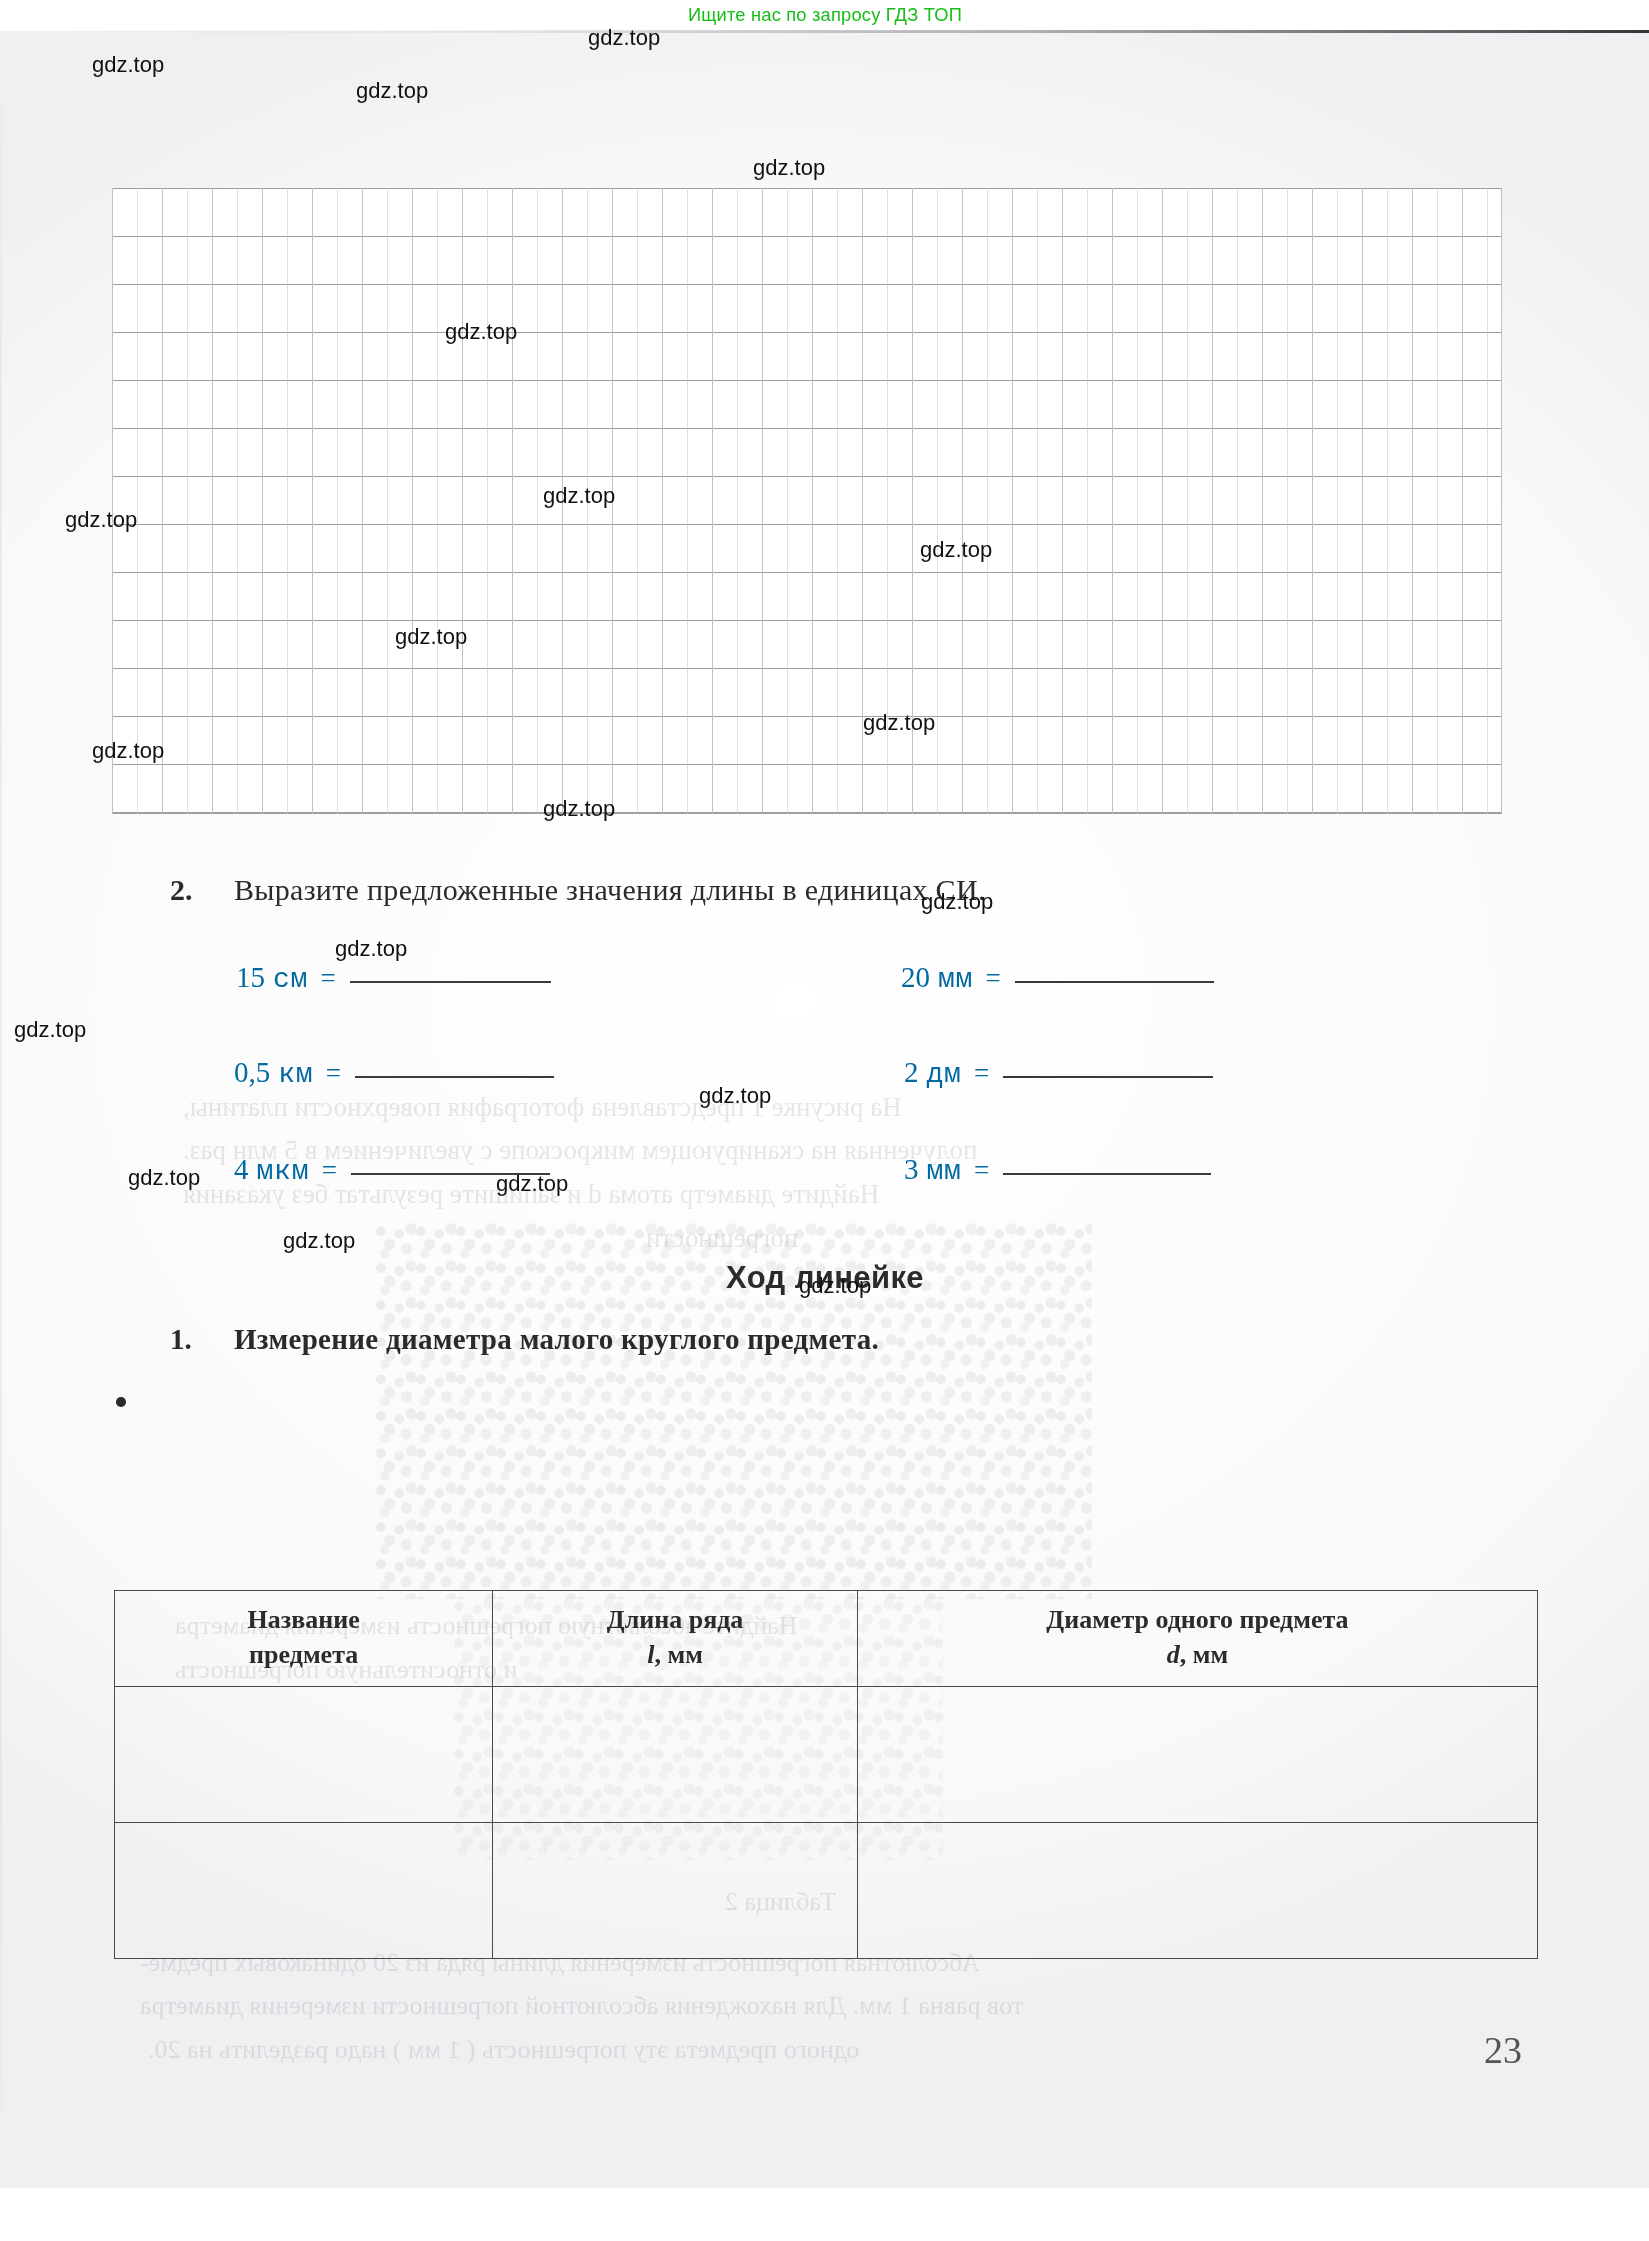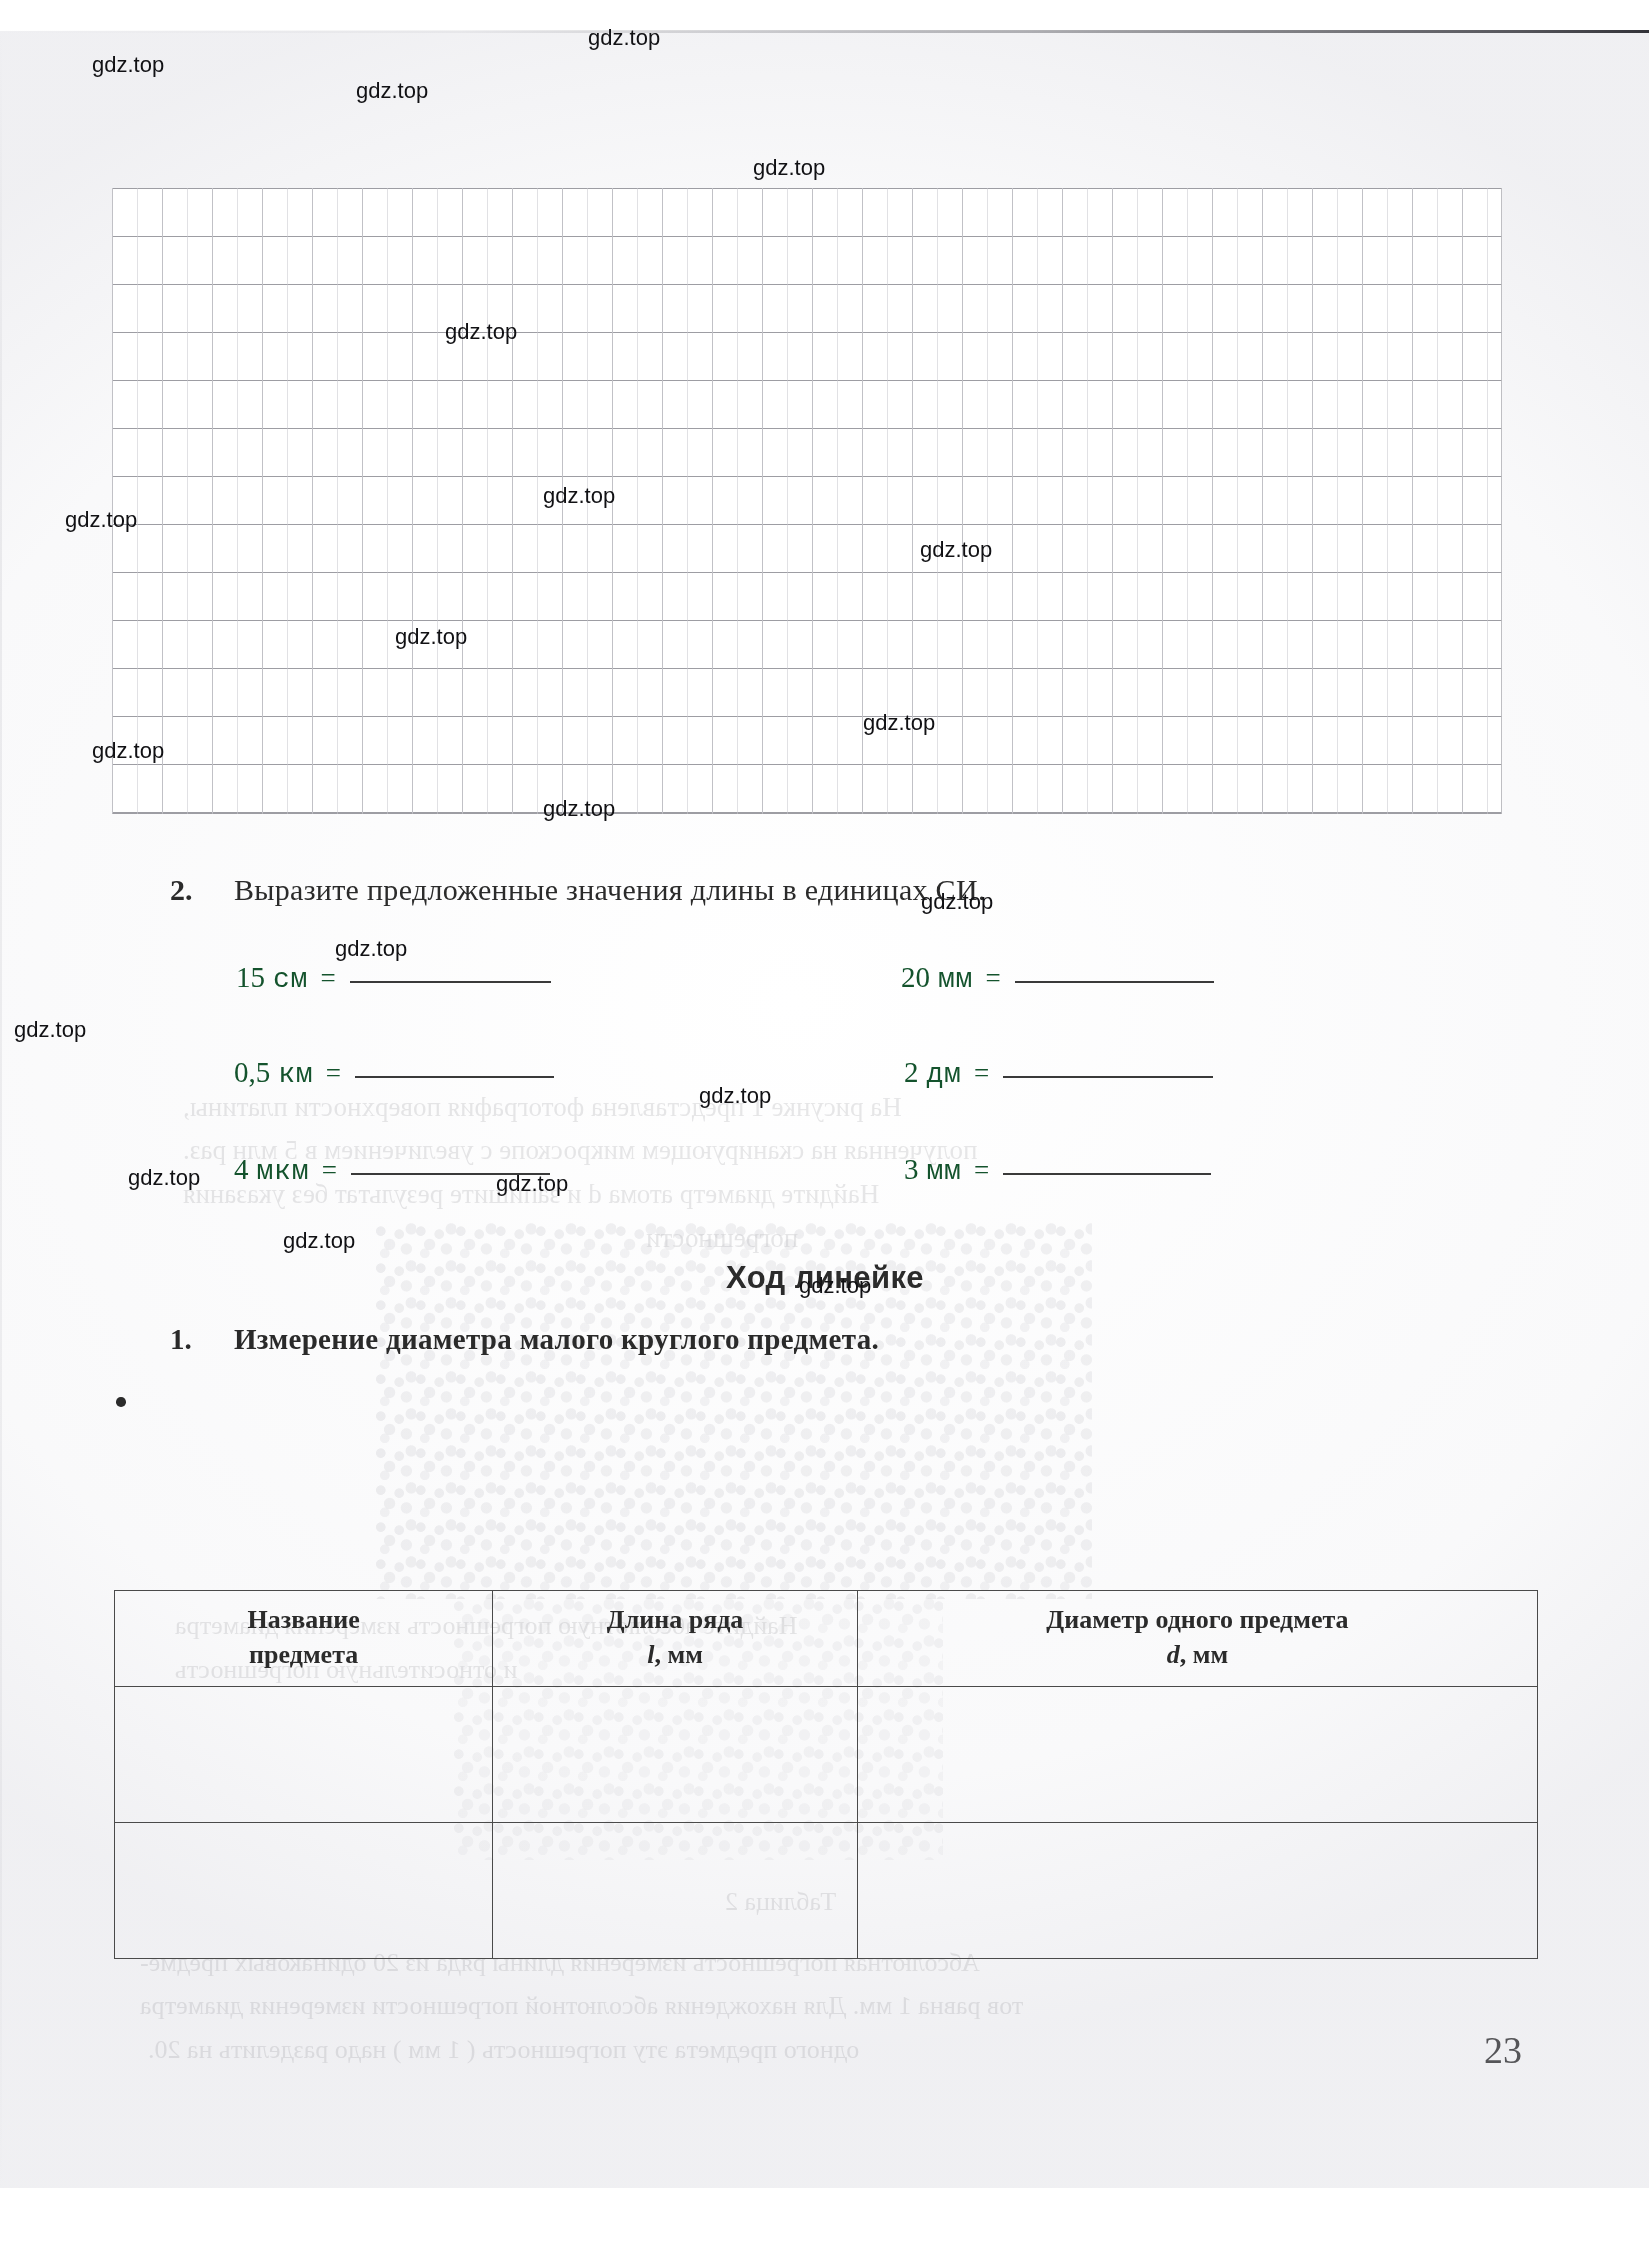--- a/index.html
+++ b/index.html
@@ -128,21 +128,21 @@
     letter-spacing: 0.3px;
   }
 
   
   .conv {
     position: absolute;
     display: flex;
     align-items: baseline;
     font-family: "Liberation Serif", serif;
     font-size: 29px;
-    color: #14532d;
+    color: #0369a1;
   }
   .conv .amount { font-size: 29px; }
   .conv .unit { font-size: 28px; margin-left: 7.9px; letter-spacing: 0.9px; font-family: Liberation Mono, monospace; }
   .conv .eq { margin-left: 12.2px; font-size: 27px; }
   .conv .blank {
     display: inline-block;
     margin-left: 14px;
     border-bottom: 2.6px solid #3a3a3a;
     height: 0.9px;
     position: relative;
@@ -267,20 +267,21 @@
 </style>
 </head>
 <body>
 
 <div id="page">
 
   <div id="paper-tone"></div>
   <div id="scan-edge-top"></div>
   <div id="scan-edge-left"></div>
 
+  <div id="top-banner">Ищите нас по запросу ГДЗ ТОП</div>
 
   <div id="bleed-layer">
       <div class="bleed" style="left: 131px; top: 190px; font-size: 26px;">гдз топ  гдз топ  гдз топ  гдз топ  гдз топ</div>
       <div class="bleed" style="left: 131px; top: 234px; font-size: 26px;">гдз топ  гдз топ  гдз топ  гдз топ  гдз топ</div>
       <div class="bleed" style="left: 140px; top: 664px; font-size: 26px;">ряд предметов и измерьте его длину  гдз топ</div>
       <div class="bleed" style="left: 140px; top: 707px; font-size: 26px;">диаметр предмета и запишите результат гдз</div>
       <div class="bleed" style="left: 148px; top: 769px; font-size: 26px;">в таблицу с указанием погрешности</div>
       <div class="bleed" style="left: 183px; top: 1092px; font-size: 27px;">На рисунке 1 представлена фотография поверхности платины,</div>
       <div class="bleed" style="left: 183px; top: 1135px; font-size: 27px;">полученная на сканирующем микроскопе с увеличением в 5 млн раз.</div>
       <div class="bleed" style="left: 183px; top: 1179px; font-size: 27px;">Найдите диаметр атома d и запишите результат без указания</div>

